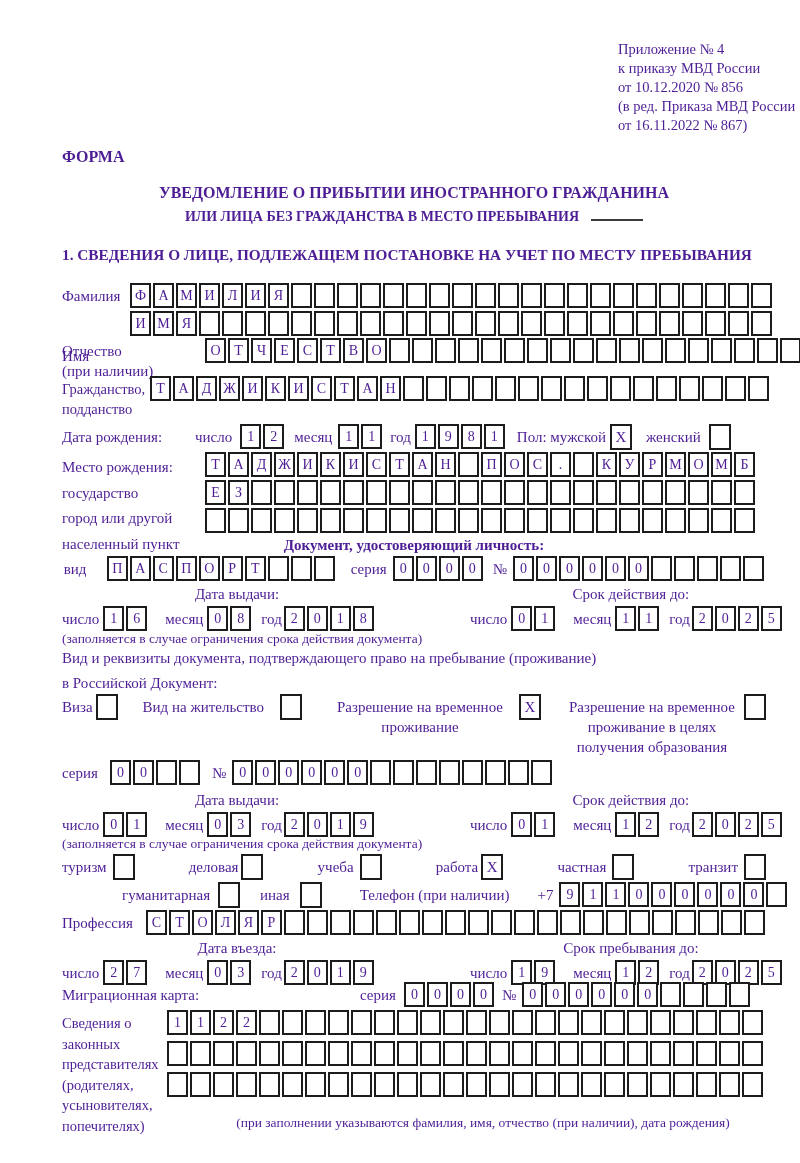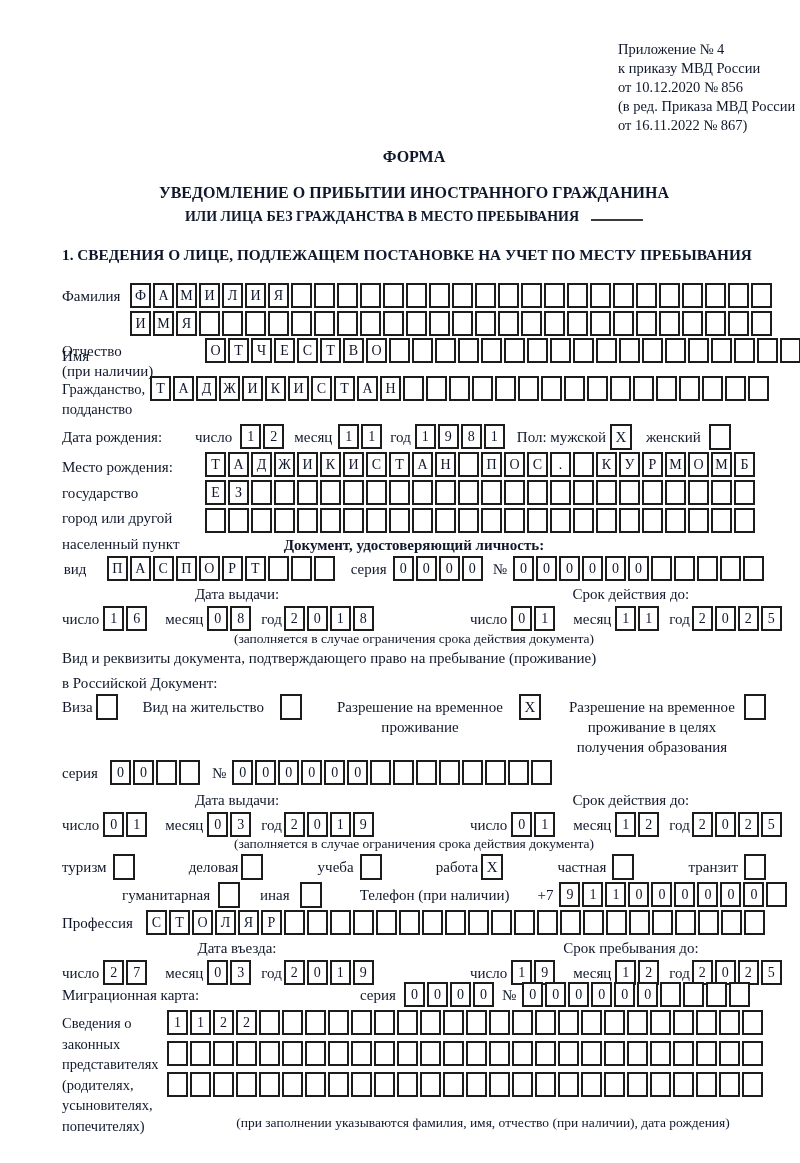--- a/index.html
+++ b/index.html
@@ -1,23 +1,23 @@
 <!DOCTYPE html>
 <html lang="ru"><head>
 <meta charset="utf-8">
 <style>
   html,body{margin:0;padding:0;background:#fff;}
   .page{
     position:relative;width:800px;height:1163px;background:#ffffff;
-    font-family:"Liberation Serif","DejaVu Serif",serif;color:#0f172a;overflow:hidden;
+    font-family:"Liberation Serif","DejaVu Serif",serif;color:#4c1d95;overflow:hidden;
   }
   .abs{position:absolute;left:62px;width:704px;font-size:15px;line-height:20px;}
   .b{font-weight:bold;}
   .center{text-align:center;}
-  .right{text-align:center;}
+  .right{text-align:left;}
   .nowrap{white-space:nowrap;}
 
   
   .cells{display:inline-flex;flex:none;}
   .cell{
     box-sizing:border-box;flex:none;width:21px;height:25px;margin-right:2px;
     border:2px solid #1c1c1c;display:inline-flex;align-items:center;justify-content:center;
     font-size:14px;background:#fff;
   }
   .box{

